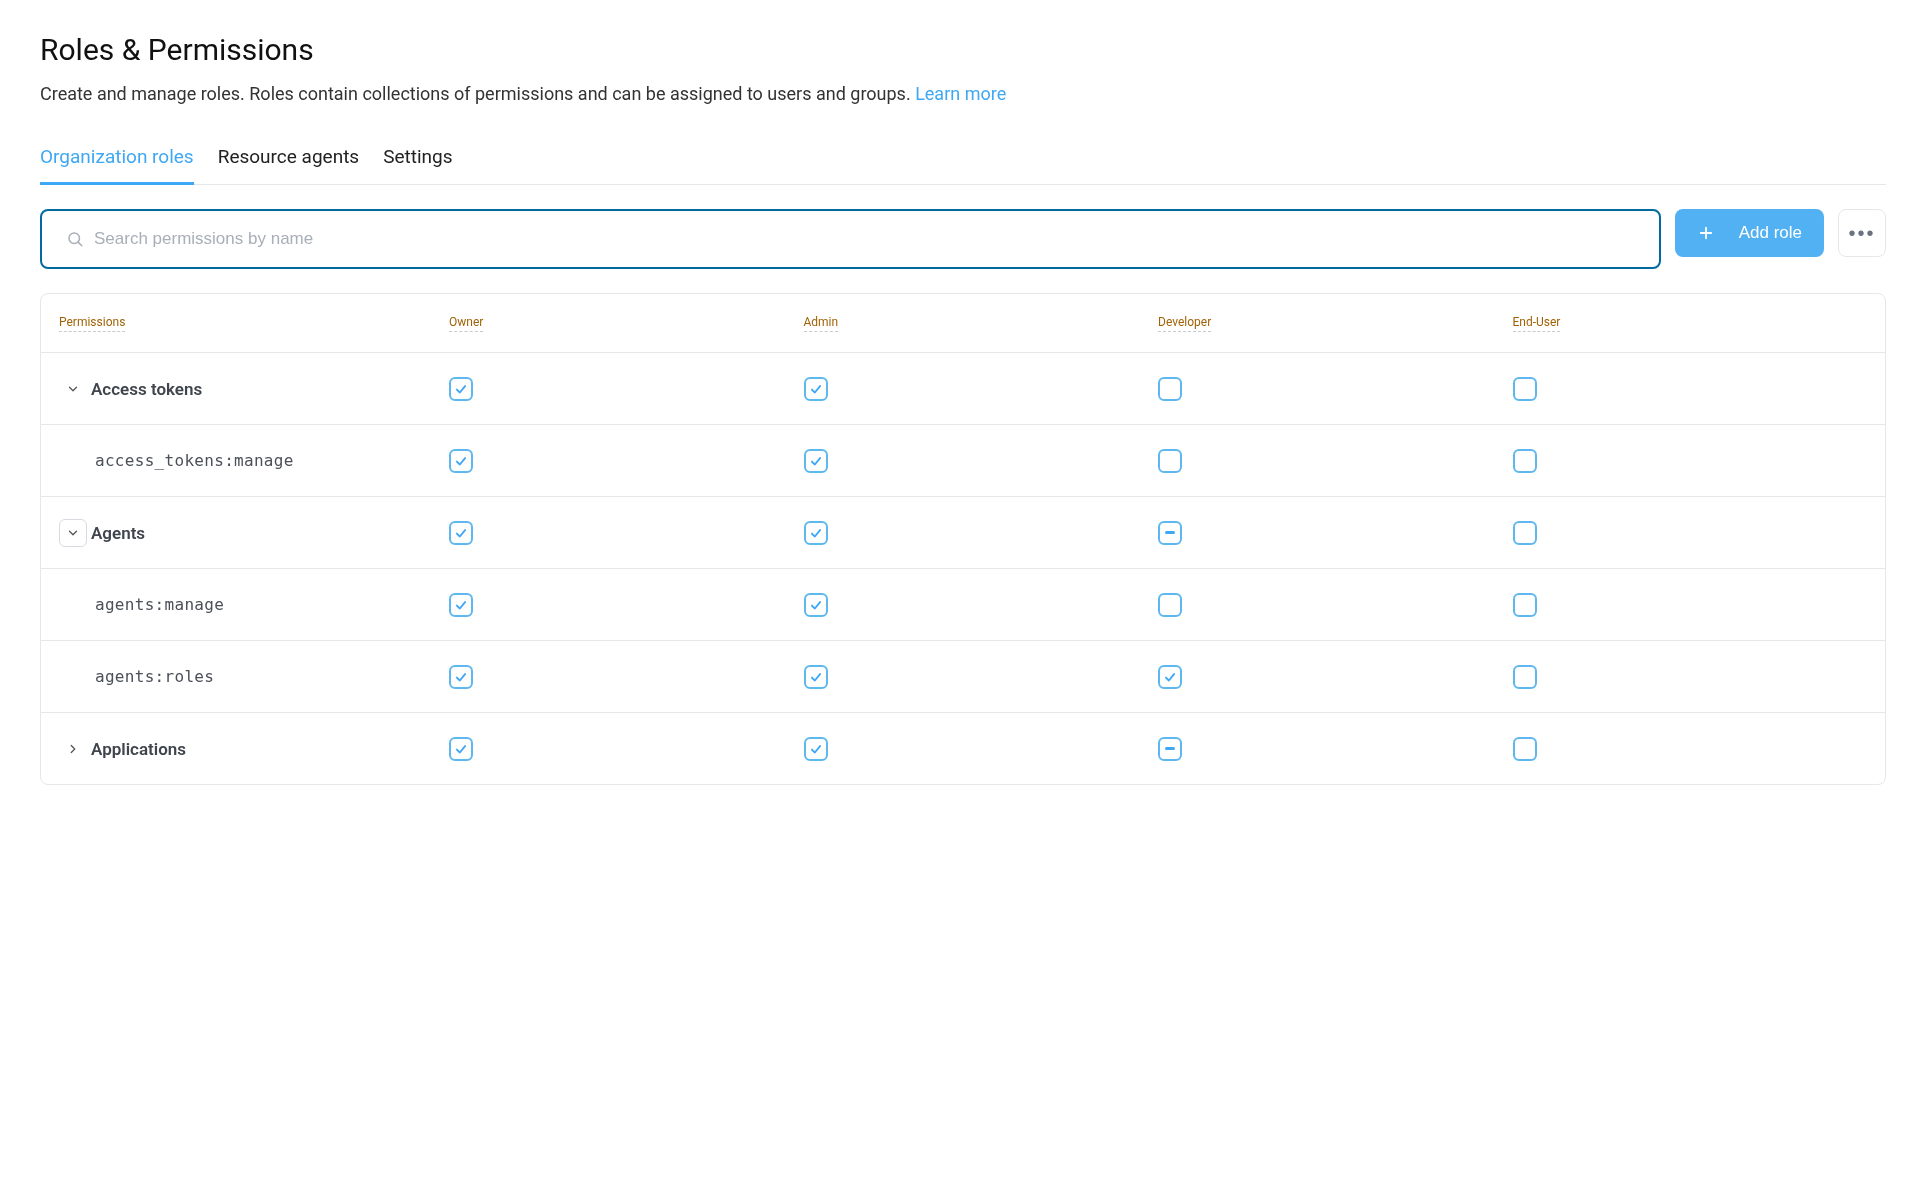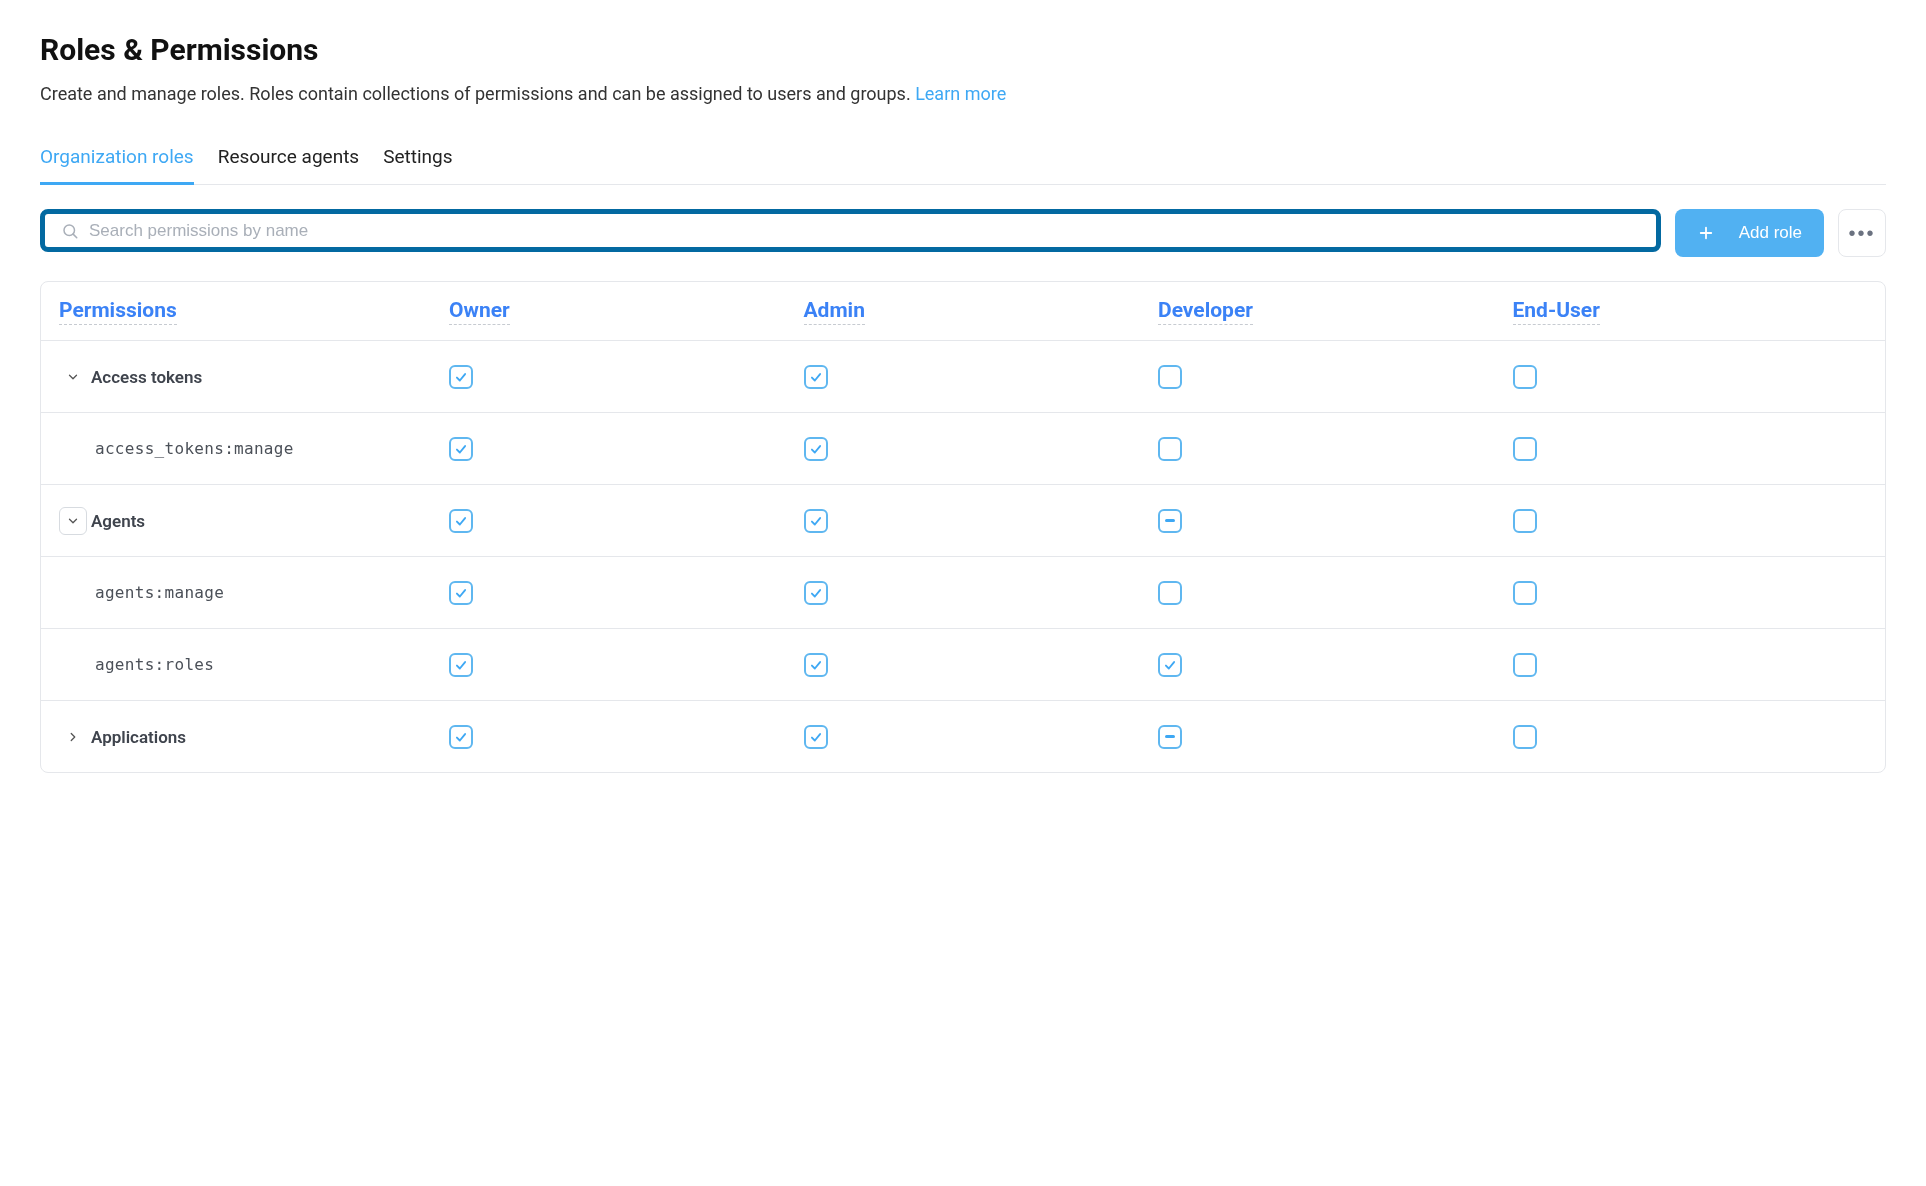--- a/index.html
+++ b/index.html
@@ -4,21 +4,21 @@
 <style>
   * { box-sizing: border-box; margin: 0; padding: 0; }
   body {
     font-family: -apple-system, BlinkMacSystemFont, "Segoe UI", Roboto, Helvetica, Arial, sans-serif;
     background: #fff;
     color: #1a1a1a;
     padding: 32px 40px;
   }
   .page-title {
     font-size: 30px;
-    font-weight: 700;
+    font-weight: 400;
     color: #111;
     margin-bottom: 16px;
   }
   .page-subtitle {
     font-size: 18px;
     color: #333;
     margin-bottom: 32px;
   }
   .page-subtitle a {
     color: #3ea8f4;
@@ -46,24 +46,24 @@
   .toolbar {
     display: flex;
     gap: 14px;
     margin-bottom: 24px;
     align-items: stretch;
   }
   .search-wrap {
     flex: 1;
     display: flex;
     align-items: center;
-    border: 5px solid #0369a1;
+    border: 2px solid #0369a1;
     border-radius: 8px;
-    padding: 0 16px;
-    height: 43px;
+    padding: 0 24px;
+    height: 60px;
     background: #fff;
   }
   .search-wrap svg { flex-shrink: 0; }
   .search-input {
     border: none;
     outline: none;
     font-size: 17px;
     width: 100%;
     margin-left: 10px;
     color: #333;
@@ -107,23 +107,23 @@
     align-items: center;
     border-top: 1px solid #e5e7eb;
     min-height: 72px;
     padding: 0 18px;
   }
   .row:first-child { border-top: none; }
   .header-row {
     min-height: 58px;
   }
   .header-cell {
-    font-size: 21px;
-    font-weight: 700;
-    color: #3b82f6;
+    font-size: 12px;
+    font-weight: 400;
+    color: #a16207;
     border-bottom: 1px dashed #c7cbd1;
     display: inline-block;
     padding-bottom: 2px;
     width: fit-content;
   }
   .perm-cell {
     display: flex;
     align-items: center;
     gap: 4px;
     font-size: 17px;

